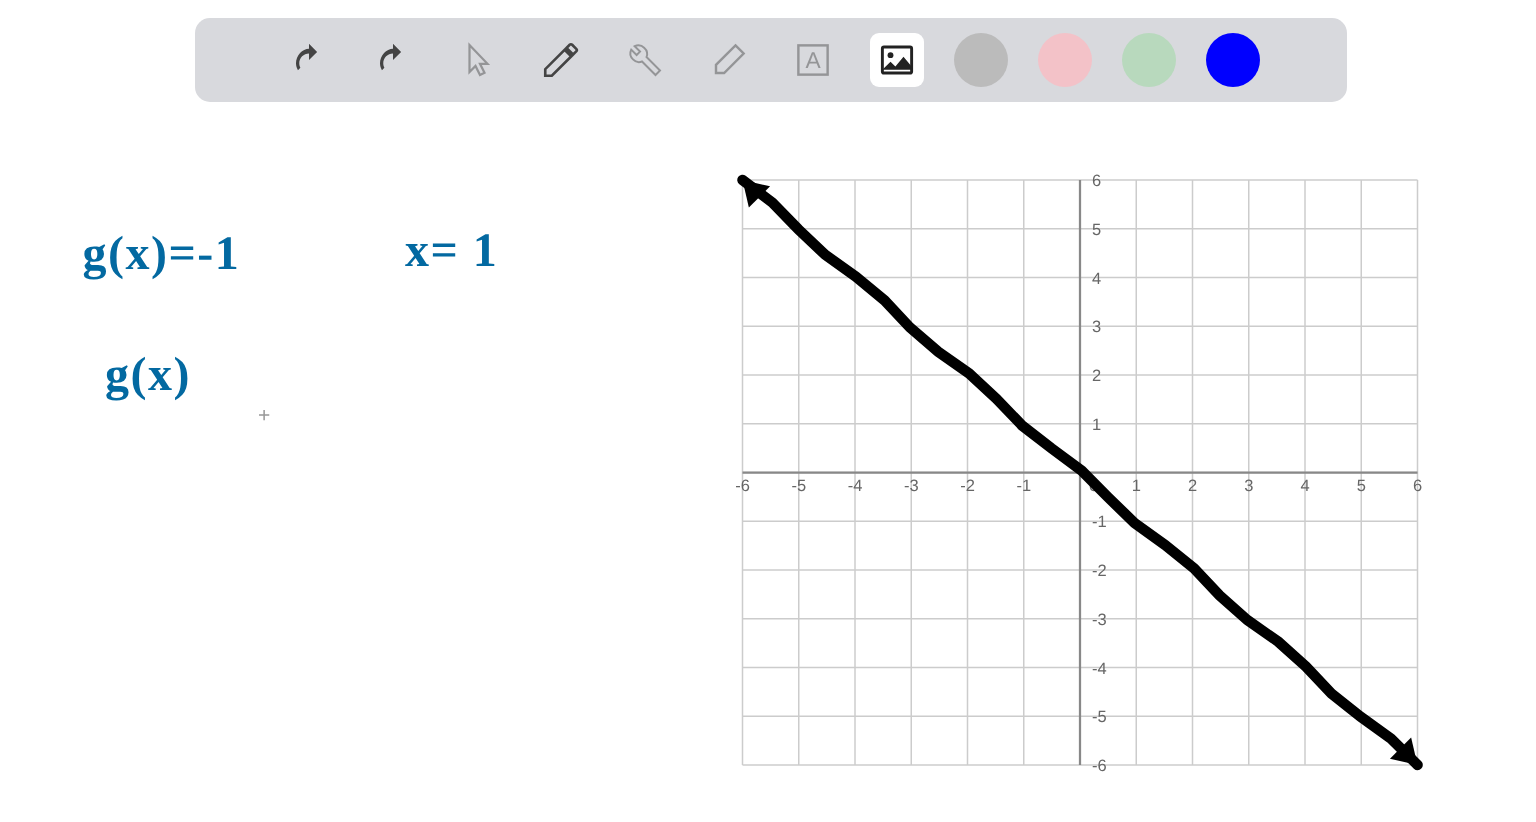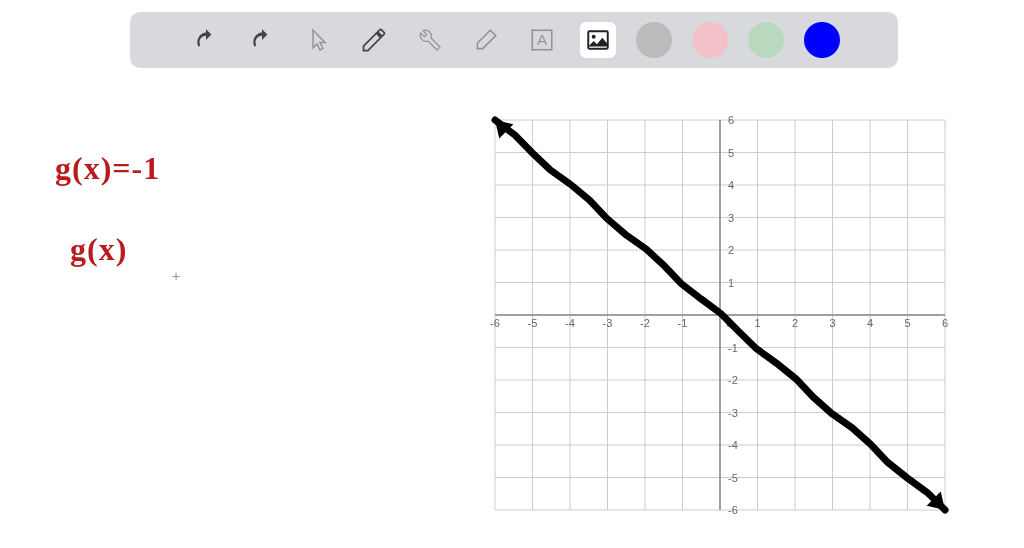--- a/index.html
+++ b/index.html
@@ -49,21 +49,21 @@
       top: 80px;
       left: 0;
       width: 1024px;
       height: 468px;
     }
     .handwriting {
       position: absolute;
       font-family: 'Comic Sans MS', cursive;
       font-weight: bold;
       font-size: 32px;
-      color: #b91c1c;
+      color: #0369a1;
       letter-spacing: 1px;
     }
     .hw1 { top: 70px; left: 55px; }
     .hw2 { top: 68px; left: 270px; }
     .hw3 { top: 151px; left: 70px; }
     .plus-cursor {
       position: absolute;
       top: 188px;
       left: 172px;
       font-size: 14px;
@@ -133,20 +133,21 @@
       </svg>
   </div>
   <div class="color-circle" style="background:#bbbbbb"></div>
   <div class="color-circle" style="background:#f3c2c8"></div>
   <div class="color-circle" style="background:#b8d9bd"></div>
   <div class="color-circle" style="background:#0000ff"></div>
 </div>
 
 <div class="canvas-area">
   <div class="handwriting hw1">g(x)=-1</div>
+  <div class="handwriting hw2">x= 1</div>
   <div class="handwriting hw3">g(x)</div>
   <div class="plus-cursor">+</div>
 
   <div class="graph-container">
     <svg class="graph-svg" viewBox="0 0 490 430">
       <g id="grid">
           <line x1="20" x2="20" y1="20" y2="410" class="grid-line"></line>
           <line x1="57.5" x2="57.5" y1="20" y2="410" class="grid-line"></line>
           <line x1="95" x2="95" y1="20" y2="410" class="grid-line"></line>
           <line x1="132.5" x2="132.5" y1="20" y2="410" class="grid-line"></line>

